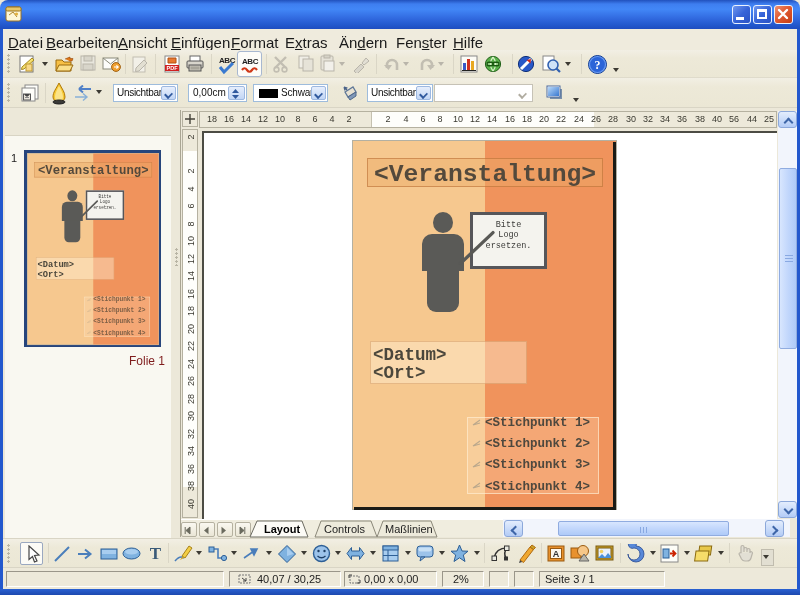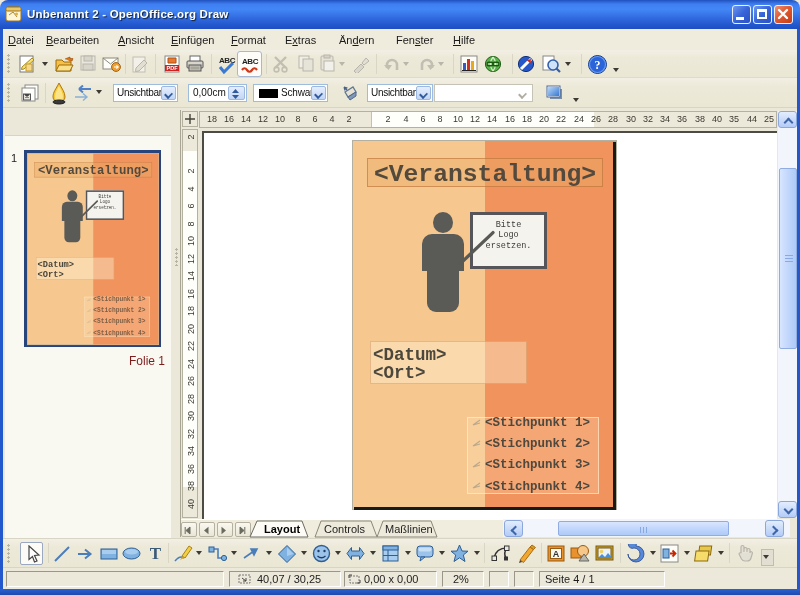--- a/index.html
+++ b/index.html
@@ -9,21 +9,21 @@
 #borderL{left:0;top:29px;width:3px;height:560px;background:#2358cd;}
 #borderR{left:797px;top:29px;width:3px;height:560px;background:#2358cd;}
 #borderB{left:0;top:589px;width:800px;height:6px;background:linear-gradient(180deg,#2a61d2,#1c49af);}
 #title-txt{left:27px;top:8px;color:#fff;font-size:11.5px;font-weight:bold;text-shadow:1px 1px 1px #123;letter-spacing:.2px;}
 .tbtn{top:5px;width:19px;height:19px;border-radius:3px;border:1px solid #eaf2ff;box-sizing:border-box;}
 #btn-min{left:732px;background:linear-gradient(135deg,#6f97ef 0%,#3764d8 50%,#2a52c4 100%);}
 #btn-max{left:753px;background:linear-gradient(135deg,#6f97ef 0%,#3764d8 50%,#2a52c4 100%);}
 #btn-close{left:774px;background:linear-gradient(135deg,#f09070 0%,#e05a31 45%,#c43d14 100%);}
 
 #menubar{left:3px;top:29px;width:794px;height:21px;background:#EFEBDD;}
-.mi{position:absolute;top:5px;font-size:11px;color:#1a1a1a;}
+.mi{position:absolute;top:5px;font-size:15px;color:#1a1a1a;}
 
 #tb1{left:3px;top:50px;width:794px;height:28px;background:linear-gradient(180deg,#F2EFE4 0%,#EDE9D8 30%,#EBE7D5 100%);border-bottom:1px solid #DFDBCB;box-sizing:border-box;}
 #tb2{left:3px;top:78px;width:794px;height:30px;background:linear-gradient(180deg,#F2EFE4 0%,#EDE9D8 30%,#EBE7D5 100%);border-bottom:1px solid #D9D5C5;box-sizing:border-box;}
 .grip{width:3px;background-image:radial-gradient(circle at 1.5px 1.5px,#b8b4a4 1px,transparent 1.2px);background-size:3px 4px;}
 .vsep{width:1px;background:#DAD6C6;}
 .ddarr{width:0;height:0;border-left:3px solid transparent;border-right:3px solid transparent;border-top:4px solid #3c3a33;}
 
 .combo{background:#fff;border:1px solid #9ebcdc;box-sizing:border-box;font-size:10px;color:#111;}
 .combo .cbtn{position:absolute;right:1px;top:1px;bottom:1px;width:13px;background:linear-gradient(180deg,#e6eefc,#c2d6f5);border:1px solid #9db8e0;border-radius:2px;}
 .chev{position:absolute;left:3px;top:4px;width:5px;height:5px;border-left:2px solid #30599e;border-bottom:2px solid #30599e;transform:rotate(-45deg) scale(1,.8);}
@@ -72,21 +72,20 @@
 
 #thumbwrap{position:absolute;left:24px;top:150px;width:137px;height:197px;border:3px solid #27457c;box-sizing:border-box;background:#10204a;}
 #thumbscale{position:absolute;left:0px;top:0px;transform:scale(0.4981,0.519);transform-origin:0 0;}
 .icon{position:absolute;}
 #poster-thumb .stxt{color:#7d5f46;}
 #poster-thumb .sbul{opacity:.3;}
 </style></head>
 <body>
 <div id="root">
   <div class="abs" id="titlebar"></div>
-  <div class="abs" id="title-txt">Unbenannt 2 - OpenOffice.org Draw</div>
   <div class="abs tbtn" id="btn-min">
       <div style="position:absolute;left:3px;top:11px;width:8px;height:3px;background:#fff;"></div>
     </div>
   <div class="abs tbtn" id="btn-max">
       <div style="position:absolute;left:3px;top:3px;width:10px;height:10px;border:2px solid #fff;border-top-width:3px;box-sizing:border-box;"></div>
     </div>
   <div class="abs tbtn" id="btn-close">
       <svg width="17" height="17" style="position:absolute;left:0;top:0">
         <path d="M4 4 L12 12 M12 4 L4 12" stroke="#fff" stroke-width="2.4" stroke-linecap="round"></path>
       </svg>
@@ -370,21 +369,21 @@
 <span class="rnum" style="left:355px;top:2px;width:12px;text-align:center;">22</span>
 <span class="rnum" style="left:373px;top:2px;width:12px;text-align:center;">24</span>
 <span class="rnum" style="left:390px;top:2px;width:12px;text-align:center;">26</span>
 <span class="rnum" style="left:407px;top:2px;width:12px;text-align:center;">28</span>
 <span class="rnum" style="left:425px;top:2px;width:12px;text-align:center;">30</span>
 <span class="rnum" style="left:442px;top:2px;width:12px;text-align:center;">32</span>
 <span class="rnum" style="left:459px;top:2px;width:12px;text-align:center;">34</span>
 <span class="rnum" style="left:476px;top:2px;width:12px;text-align:center;">36</span>
 <span class="rnum" style="left:494px;top:2px;width:12px;text-align:center;">38</span>
 <span class="rnum" style="left:511px;top:2px;width:12px;text-align:center;">40</span>
-<span class="rnum" style="left:528px;top:2px;width:12px;text-align:center;">35</span>
+<span class="rnum" style="left:528px;top:2px;width:12px;text-align:center;">56</span>
 <span class="rnum" style="left:546px;top:2px;width:12px;text-align:center;">44</span>
 <span class="rnum" style="left:563px;top:2px;width:12px;text-align:center;">25</span>
   </div>
   <div class="abs" id="vruler">
       <div id="vruler-page"></div>
 <span class="rnumv" style="left:1px;top:2px;width:14px;text-align:center;">2</span>
 <span class="rnumv" style="left:1px;top:36px;width:14px;text-align:center;">2</span>
 <span class="rnumv" style="left:1px;top:54px;width:14px;text-align:center;">4</span>
 <span class="rnumv" style="left:1px;top:71px;width:14px;text-align:center;">6</span>
 <span class="rnumv" style="left:1px;top:89px;width:14px;text-align:center;">8</span>
@@ -628,19 +627,19 @@
           <path d="M1 1 h3 m-3 0 v3 M12 9 h-3 m3 0 v-3" stroke="#444" fill="none"></path>
         </svg>
       <span style="position:absolute;left:19px;top:1px;">0,00 x 0,00</span>
     </div>
     <div class="sfield" style="left:439px;width:42px;">
         <span style="position:absolute;left:10px;top:1px;">2%</span>
       </div>
     <div class="sfield" style="left:486px;width:20px;"></div>
     <div class="sfield" style="left:511px;width:20px;"></div>
     <div class="sfield" style="left:536px;width:126px;">
-        <span style="position:absolute;left:5px;top:1px;">Seite 4 / 1</span>
+        <span style="position:absolute;left:5px;top:1px;">Seite 3 / 1</span>
       </div>
   </div>
   <div class="abs" id="borderL"></div>
   <div class="abs" id="borderR"></div>
   <div class="abs" id="borderB"></div>
 </div>
 
 </body></html>

